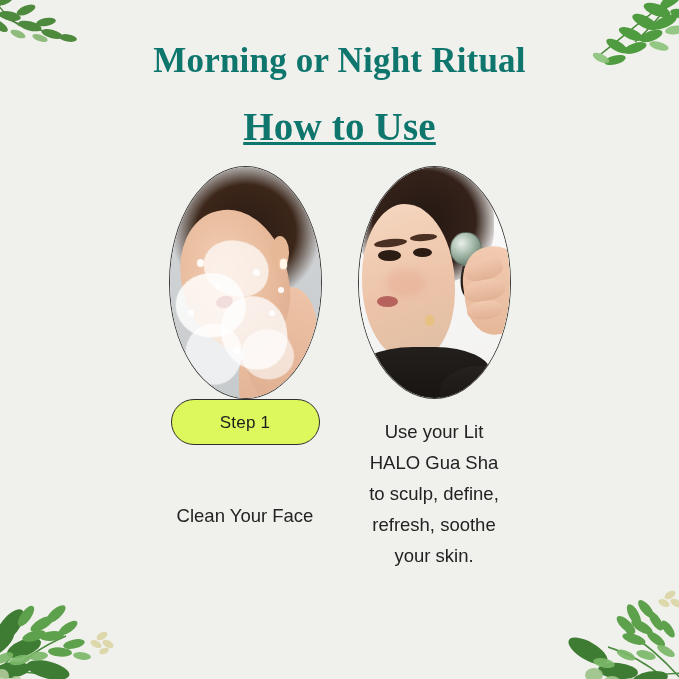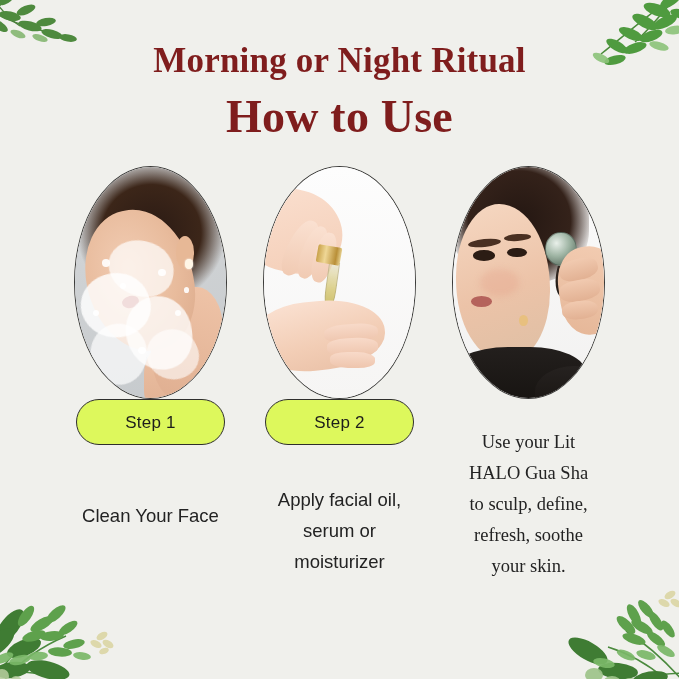--- a/index.html
+++ b/index.html
@@ -35,31 +35,32 @@
   .heading {
     position: absolute;
     top: 38px;
     left: 0;
     right: 0;
     text-align: center;
   }
   .heading-line {
     font-family: "Liberation Serif", "DejaVu Serif", serif;
     font-weight: bold;
-    color: #7f1d1d;
+    color: #0f766e;
     letter-spacing: 0.2px;
   }
   .heading-line-1 {
     font-size: 35px;
     line-height: 46px;
   }
   .heading-line-2 {
-    font-size: 46px;
+    font-size: 39px;
     line-height: 46px;
-    margin-top: 10px;
+    margin-top: 20px;
+    text-decoration: underline;
   }
 
   
   .columns {
     position: absolute;
     top: 166px;
     left: 0;
     width: 679px;
     display: flex;
     justify-content: center;
@@ -300,21 +301,21 @@
     margin-top: 24px;
     width: 172px;
     text-align: center;
     font-family: "Liberation Sans", sans-serif;
     font-size: 18.5px;
     line-height: 31px;
     color: #232323;
   }
   .col-1 .caption { margin-top: 55px; text-align: center; }
   .col-2 .caption { margin-top: 39px; }
-  .col-3 .caption { margin-top: 28px; font-family: Liberation Serif, serif; }
+  .col-3 .caption { margin-top: 17px; }
 </style>
 </head>
 <body>
 
 <div class="poster">
 
   <svg class="corner corner-tl" viewBox="0 0 120 110">
     <g fill="none" stroke="#4a7f3c" stroke-width="1.4">
       <path d="M-6 10 C14 24 38 34 72 40"></path>
       <path d="M6 4 C16 16 24 26 34 32"></path>
@@ -473,42 +474,20 @@
           <div class="drop" style="left:12%;top:62%;width:4%;height:2.6%"></div>
           <div class="drop" style="left:72%;top:52%;width:3.6%;height:2.4%"></div>
         </div>
       </div>
       <div class="step-badge">
         <span class="step-badge-label">Step 1</span>
       </div>
       <div class="caption">Clean Your Face</div>
     </div>
 
-    <div class="column col-2">
-      <div class="photo-oval">
-        <div class="photo-inner scene-oil">
-          <div class="oil-hand-top"></div>
-          <div class="finger f1"></div>
-          <div class="finger f2"></div>
-          <div class="finger f3"></div>
-          <div class="dropper-tube"></div>
-          <div class="dropper-cap"></div>
-          <div class="oil-palm"></div>
-          <div class="palm-finger pf1"></div>
-          <div class="palm-finger pf2"></div>
-          <div class="palm-finger pf3"></div>
-        </div>
-      </div>
-      <div class="step-badge">
-        <span class="step-badge-label">Step 2</span>
-      </div>
-      <div class="caption" style="white-space:pre-line">Apply facial oil,
-serum or
-moisturizer</div>
-    </div>
 
     <div class="column col-3">
       <div class="photo-oval">
         <div class="photo-inner scene-gua">
           <div class="gua-hair"></div>
           <div class="gua-face"></div>
           <div class="gua-cheek"></div>
           <div class="gua-brow"></div>
           <div class="gua-brow2"></div>
           <div class="gua-eye"></div>

